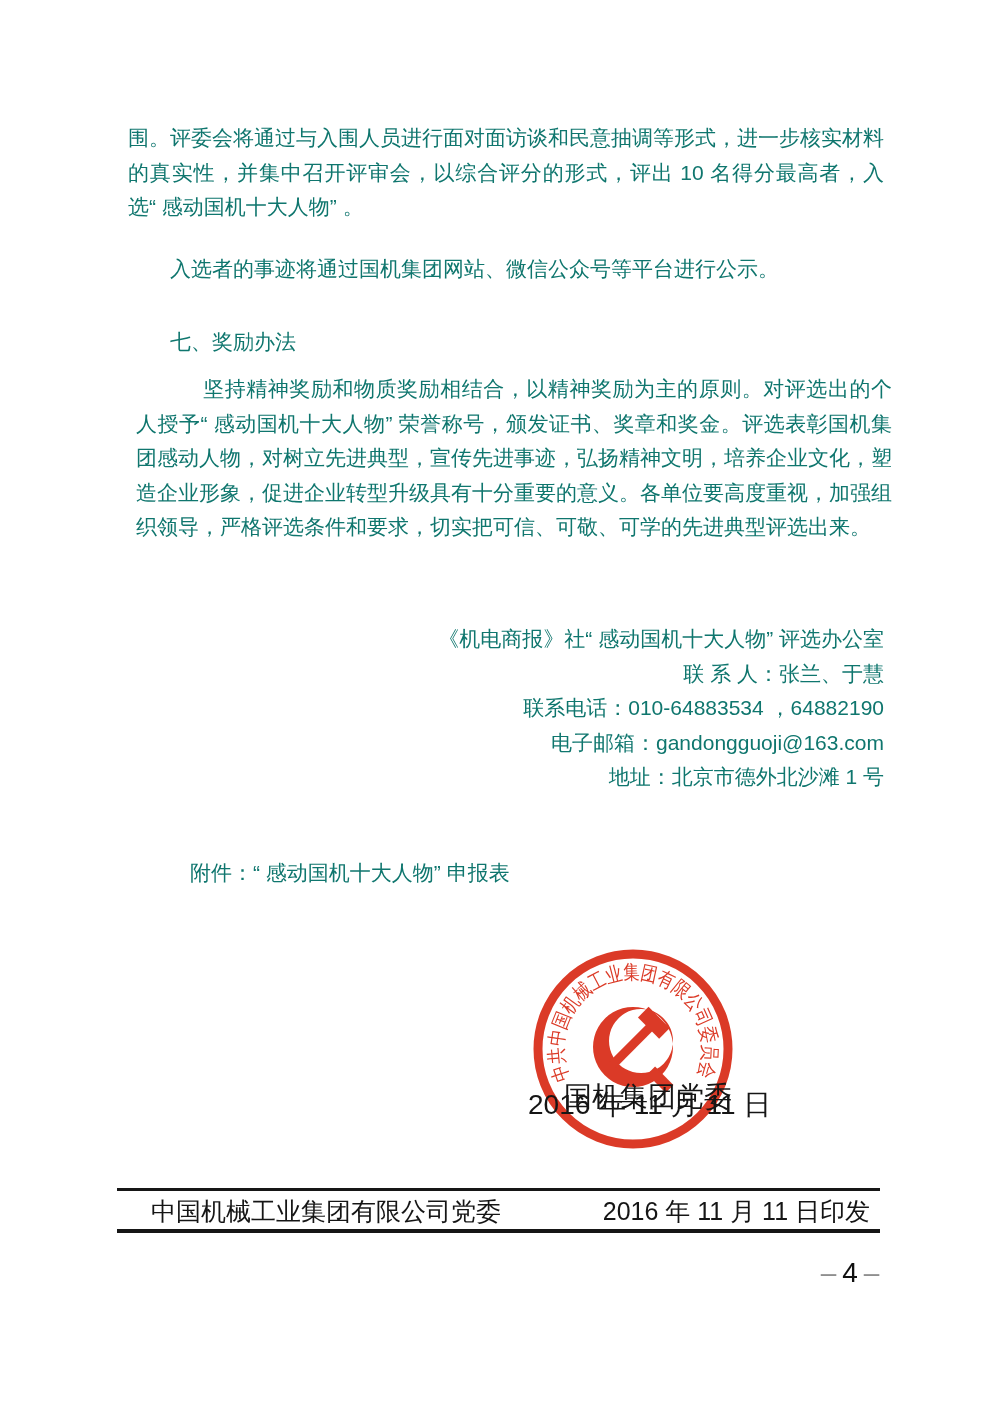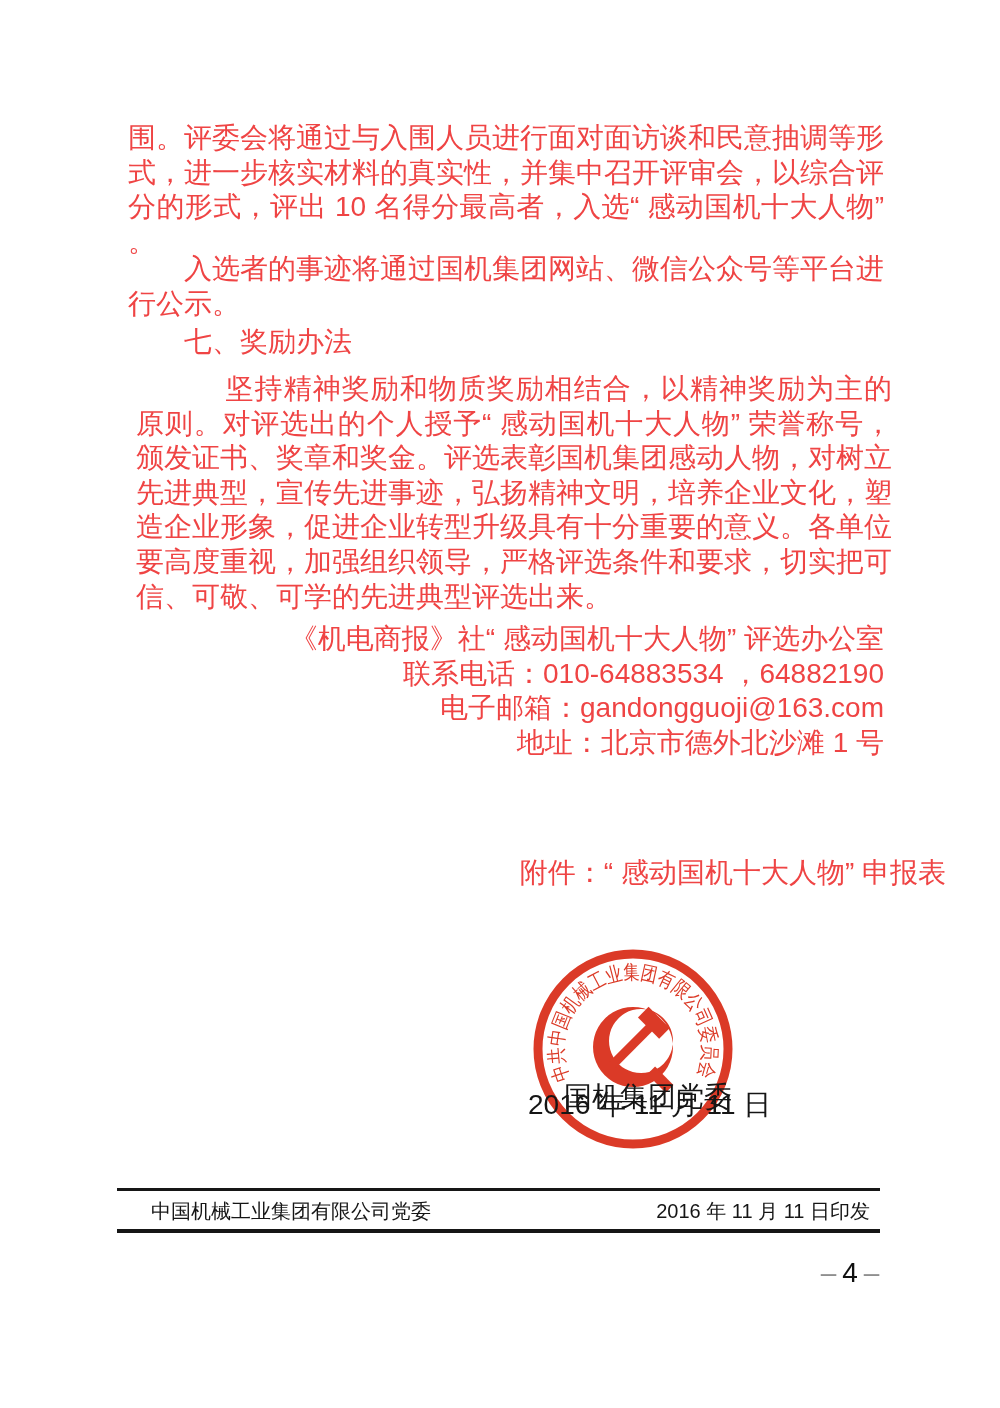--- a/index.html
+++ b/index.html
@@ -7,39 +7,39 @@
     width:1000px; height:1408px;
     background:#ffffff;
     font-family:"Liberation Sans","DejaVu Sans",sans-serif;
     color:#151515;
     position:relative;
     overflow:hidden;
   }
   .page { position:absolute; inset:0; background:#ffffff; }
   .block {
     position:absolute; left:128px; width:756px;
-    font-size:28px; line-height:34.6px;
+    font-size:21px; line-height:34.6px;
     text-align:justify; word-break:break-all;
-    color:#ef4444; font-weight:500;
+    color:#0f766e; font-weight:500;
   }
   .indent2 { text-indent:2em; }
   .indent3 { text-indent:3.2em; }
   .heading { text-align:left; text-indent:2em; }
   .contact-block { text-align:right; }
   .contact-block > div { padding-left:62px; }
-  .attach { text-align:right; padding-left:62px; }
+  .attach { text-align:left; padding-left:62px; }
   .sig-line { position:absolute; font-size:28px; line-height:34.6px; color:#151515; z-index:3; white-space:nowrap; font-weight:500; }
   .seal-wrap { position:absolute; left:529px; top:945px; width:208px; height:208px; z-index:2; opacity:0.93; }
   .footer-rule { position:absolute; left:117px; width:763px; background:#161616; }
   .rule-thin { top:1188px; height:3px; }
   .rule-thick { top:1229px; height:4px; }
   .footer-row {
     position:absolute; left:117px; top:1196px; width:763px;
     display:flex; justify-content:space-between; align-items:flex-start;
-    font-size:20px; line-height:30px; color:#151515; font-weight:500;
+    font-size:25px; line-height:30px; color:#151515; font-weight:500;
   }
   .footer-issuer { margin-left:34px; white-space:nowrap; }
   .footer-date { margin-right:10px; white-space:nowrap;text-align:center; }
   .page-num {
     position:absolute; left:800px; top:1257px; width:100px;
     text-align:center; font-size:28px; line-height:32px; white-space:nowrap;
   }
   .page-num .dash { color:#8f8f8f; padding:0 6px; }
   .page-num .num { color:#111111; }
   svg text { font-family:"Liberation Sans","DejaVu Sans",sans-serif; }
@@ -52,20 +52,21 @@
   <div class="block" style="top:121px;">围。评委会将通过与入围人员进行面对面访谈和民意抽调等形式，进一步核实材料的真实性，并集中召开评审会，以综合评分的形式，评出 10 名得分最高者，入选“ 感动国机十大人物” 。</div>
 
   <div class="block heading" style="top:325px;">七、奖励办法</div>
 
   <div class="block indent2" style="top:252px;">入选者的事迹将通过国机集团网站、微信公众号等平台进行公示。</div>
 
   <div class="block indent3" style="top:372px;margin-left:8px;">坚持精神奖励和物质奖励相结合，以精神奖励为主的原则。对评选出的个人授予“ 感动国机十大人物” 荣誉称号，颁发证书、奖章和奖金。评选表彰国机集团感动人物，对树立先进典型，宣传先进事迹，弘扬精神文明，培养企业文化，塑造企业形象，促进企业转型升级具有十分重要的意义。各单位要高度重视，加强组织领导，严格评选条件和要求，切实把可信、可敬、可学的先进典型评选出来。</div>
 
   <div class="block contact-block" style="top:622px;">
     <div>《机电商报》社“ 感动国机十大人物” 评选办公室</div>
+    <div>联 系 人：张兰、于慧</div>
     <div>联系电话：010-64883534 ，64882190</div>
     <div>电子邮箱：gandongguoji@163.com</div>
     <div>地址：北京市德外北沙滩 1 号</div>
   </div>
 
   <div class="block attach" style="top:856px;">附件：“ 感动国机十大人物” 申报表</div>
 
   <div class="seal-wrap">
     <svg width="208" height="208" viewBox="0 0 208 208">
       <circle cx="104" cy="104" r="95" fill="none" stroke="var(--seal-color,#d92c17)" stroke-width="9"></circle>

